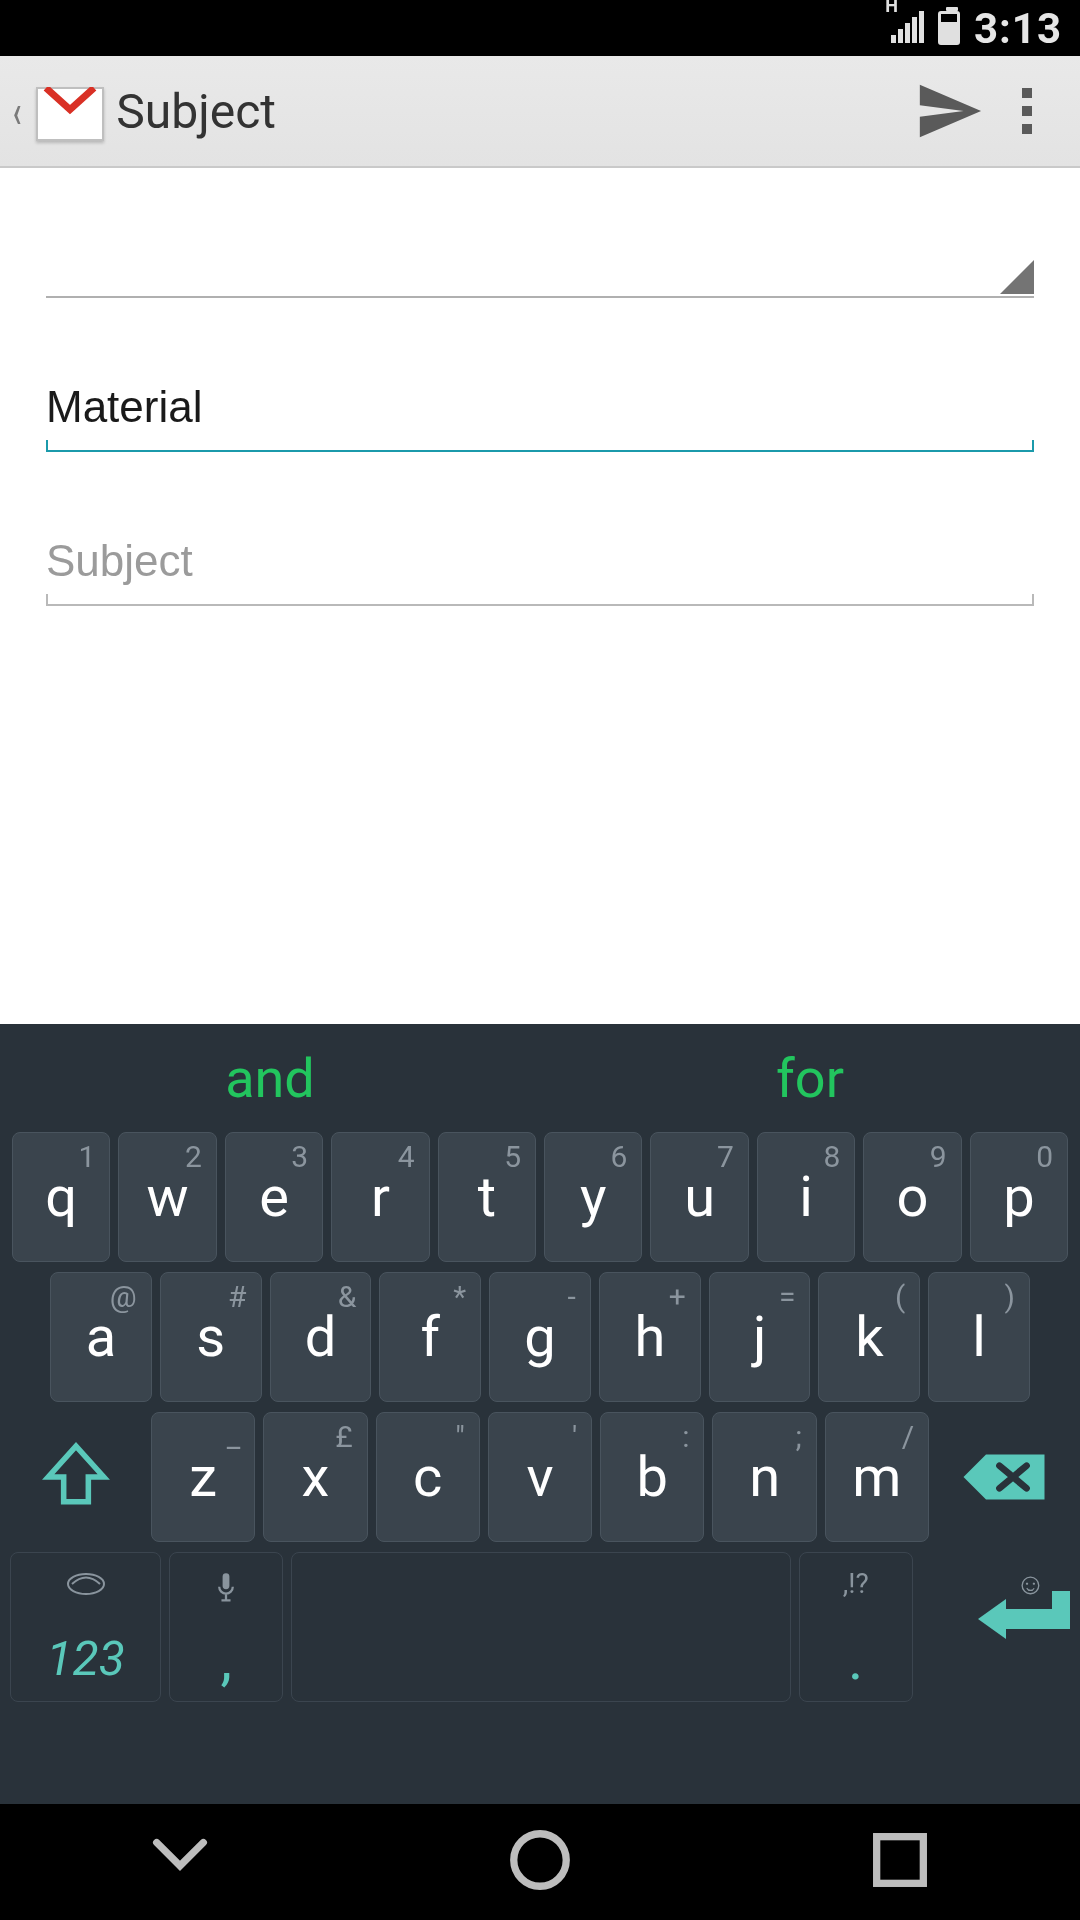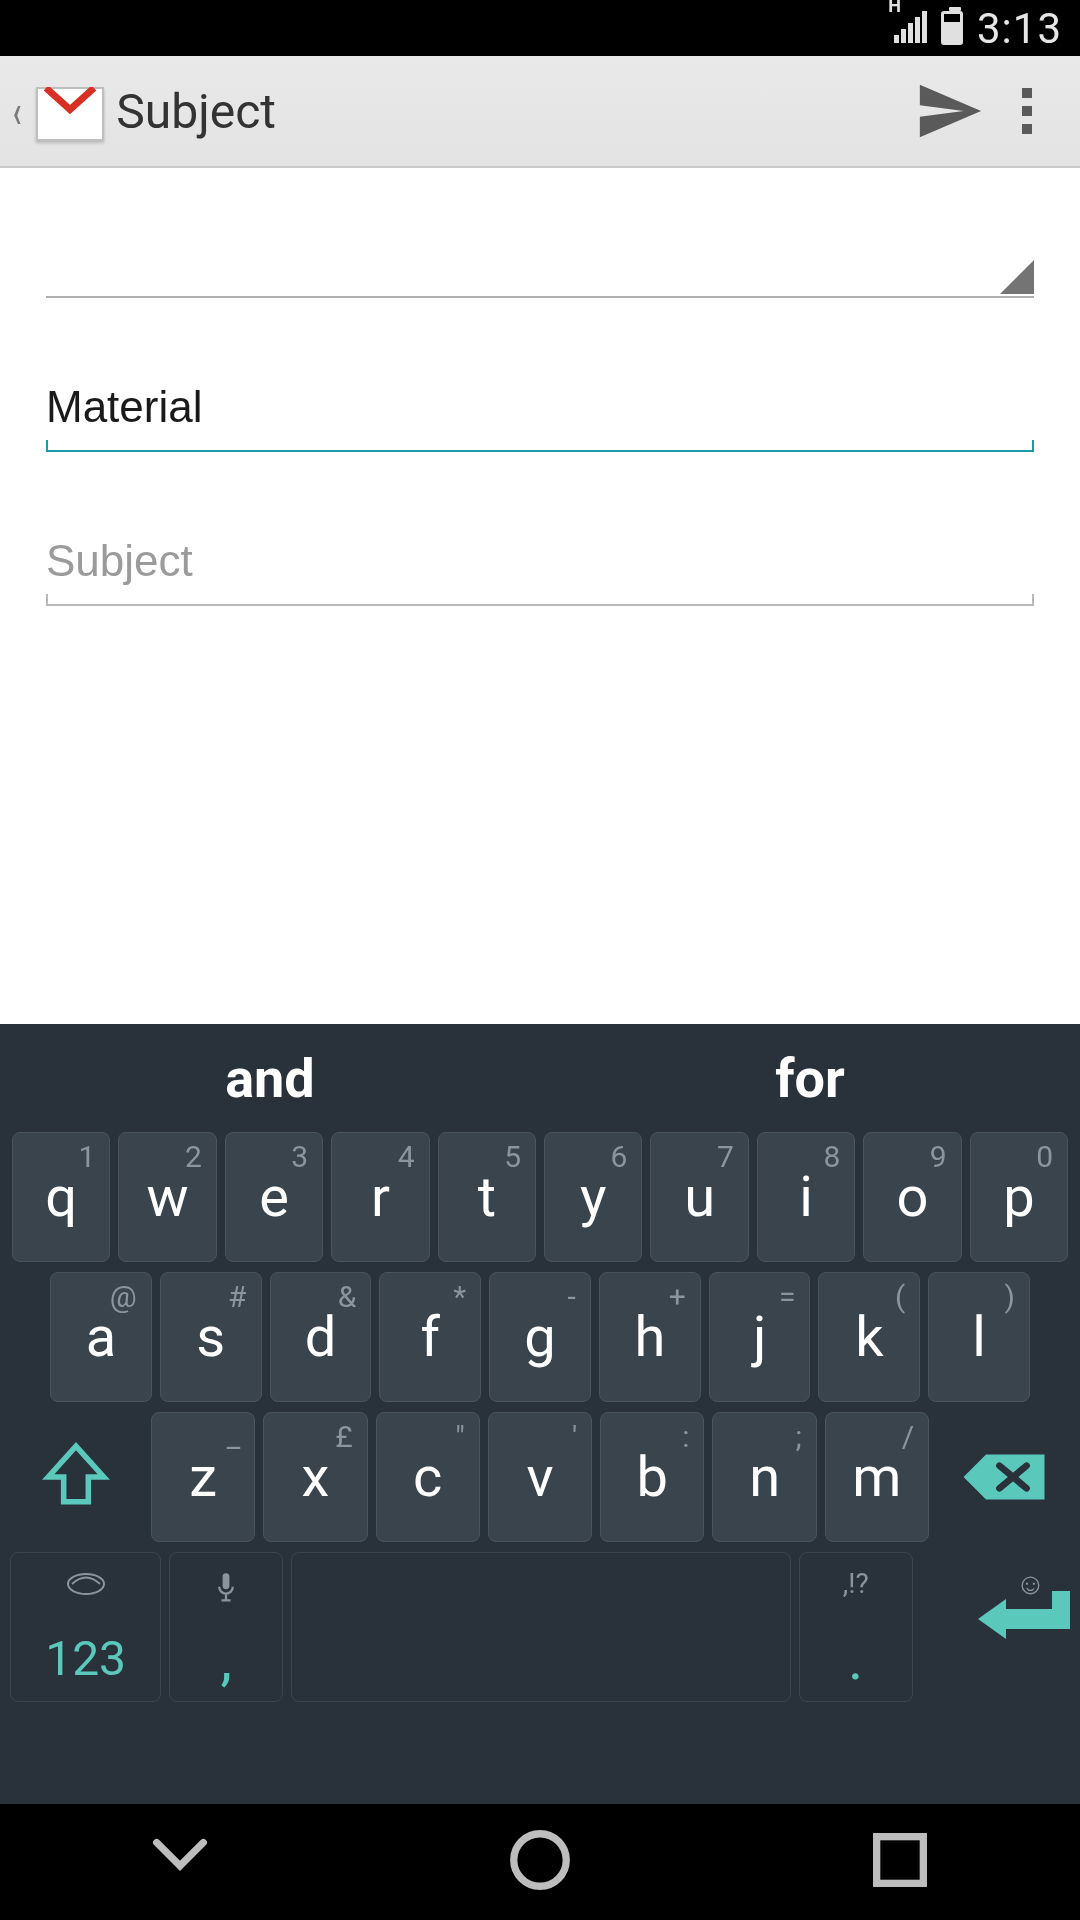--- a/index.html
+++ b/index.html
@@ -1,21 +1,21 @@
 <!DOCTYPE html>
 <html><head>
 <meta charset="utf-8">
 <style>
   * { box-sizing: border-box; margin: 0; padding: 0; }
   html, body { width: 1080px; height: 1920px; font-family: Roboto, Arial, sans-serif; overflow: hidden; background:#000; }
   .screen { width:1080px; height:1920px; display:flex; flex-direction:column; }
 
   
   .status-bar { height:56px; background:#000; color:#e6e6e6; display:flex; align-items:center; justify-content:flex-end; padding:0 18px; gap:14px; font-size:42px; }
-  .sb-time { font-weight:400; letter-spacing:1px; }
+  .sb-time { font-weight:700; letter-spacing:1px; }
   .sb-signal { display:flex; align-items:flex-end; gap:2px; height:30px; position:relative; }
   .sb-signal .bar { width:5px; background:#e0e0e0; }
   .sb-signal .b1{height:8px}.sb-signal .b2{height:14px}.sb-signal .b3{height:20px}.sb-signal .b4{height:26px}.sb-signal .b5{height:32px}
   .sb-h { position:absolute; top:-18px; right:26px; font-size:18px; color:#e0e0e0; font-weight:700;}
   .sb-batt { width:22px; height:34px; border:3px solid #e0e0e0; border-radius:3px; position:relative;}
   .sb-batt::before{content:"";position:absolute;top:-7px;left:5px;width:12px;height:4px;background:#e0e0e0;border-radius:1px;}
   .sb-batt::after{content:"";position:absolute;bottom:0;left:0;right:0;height:70%;background:#e0e0e0;}
 
   
   .action-bar { height:112px; background:linear-gradient(#e9e9e9,#e3e3e3); border-bottom:2px solid #c9c9c9; display:flex; align-items:center; padding:0 10px; gap:14px;}
@@ -44,37 +44,37 @@
   .u-line .tick-l{left:0}.u-line .tick-r{right:0}
   .field.from .u-line::before{background:#b0b0b0;}
   .field.from .tri{position:absolute;right:0;bottom:14px;width:0;height:0;border-left:34px solid transparent;border-bottom:34px solid #747474;}
   .field.body .u-line::before,.field.body .tick-l,.field.body .tick-r{background:#1b9aab;}
   .field.body input{color:#1a1a1a;font-weight:400;}
 
   
   .keyboard{height:780px;background:#29323a;display:flex;flex-direction:column;}
   .suggest{height:108px;display:flex;align-items:center;}
   .suggest div{flex:1;text-align:center;font-size:54px;}
-  .sug-l,.sug-r{color:#ffffff;font-weight:700;}
+  .sug-l,.sug-r{color:#22c55e;font-weight:400;}
   .sug-m{color:#62c9bd;font-weight:400;}
 
   .krow{display:flex;gap:8px;padding:0 10px;margin-bottom:10px;}
   .krow.r1{padding:0 12px;}
   .key{flex:1;background:#3a444d;border:1px solid #49545e;border-radius:8px;height:130px;position:relative;display:flex;align-items:center;justify-content:center;}
   .key .main{color:#fff;font-size:56px;}
   .key .alt{position:absolute;top:6px;right:14px;color:#8b959e;font-size:30px;}
   .krow.r2{padding:0 50px;}
   .krow.r3{padding:0 10px;}
   .shift,.bksp{flex:1.3;background:transparent;border:none;display:flex;align-items:center;justify-content:center;}
   .shift svg{width:74px;height:74px;}
   .bksp svg{width:90px;height:60px;}
   .krow.r4{padding:0 10px;gap:8px;height:150px;align-items:stretch;margin-bottom:0;}
   .k4{background:transparent;border:1px solid #3b454f;border-radius:8px;display:flex;flex-direction:column;align-items:center;justify-content:center;position:relative;}
   .k-123{flex:1.2;} .k-comma{flex:0.9;} .k-space{flex:4;} .k-dot{flex:0.9;} .k-enter{flex:1.2;border:none;}
-  .k-123 .lbl{color:#5ac8ba;font-size:48px;position:absolute;bottom:14px;}
+  .k-123 .lbl{color:#5ac8ba;font-size:48px;position:absolute;bottom:14px;font-style:italic;}
   .k-123 .ic,.k-comma .ic,.k-dot .ic,.k-enter .ic2{color:#89949d;font-size:30px;}
   .k-123 .ic{position:absolute;top:16px;}
   .k-comma .main,.k-dot .main{color:#5ac8ba;font-size:58px;position:absolute;bottom:8px;}
   .k-comma .ic{position:absolute;top:18px;}
   .k-dot .ic{position:absolute;top:14px;font-size:28px;}
   .k-enter{display:flex;align-items:flex-end;justify-content:center;padding-bottom:20px;}
   .k-enter svg{width:100px;height:70px;}
   .k-enter .emoji{position:absolute;top:14px;right:24px;color:#89949d;font-size:30px;}
 
   

